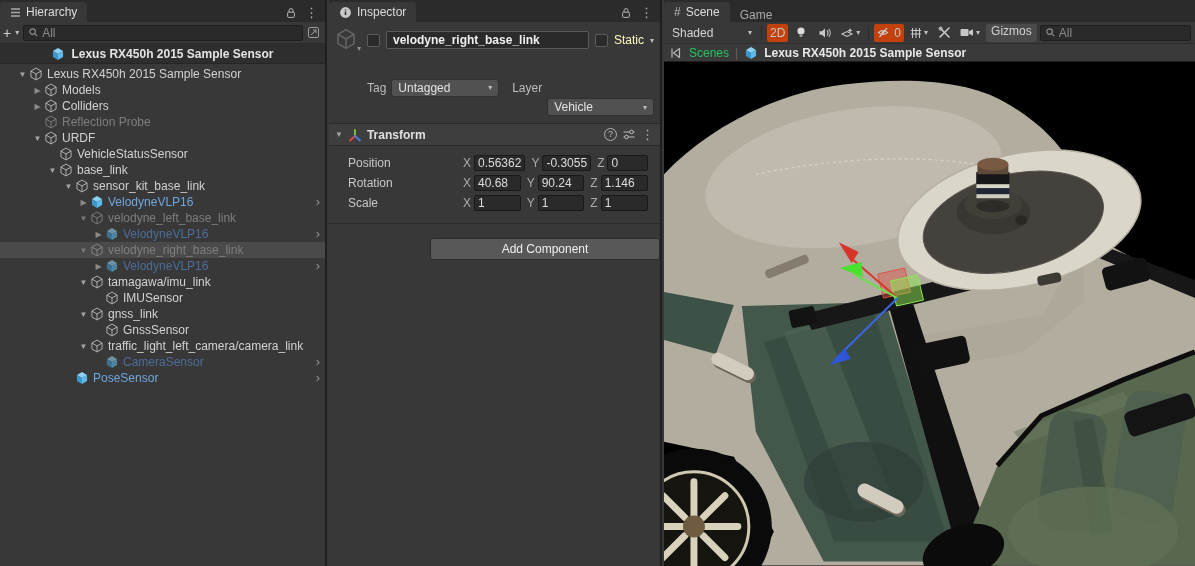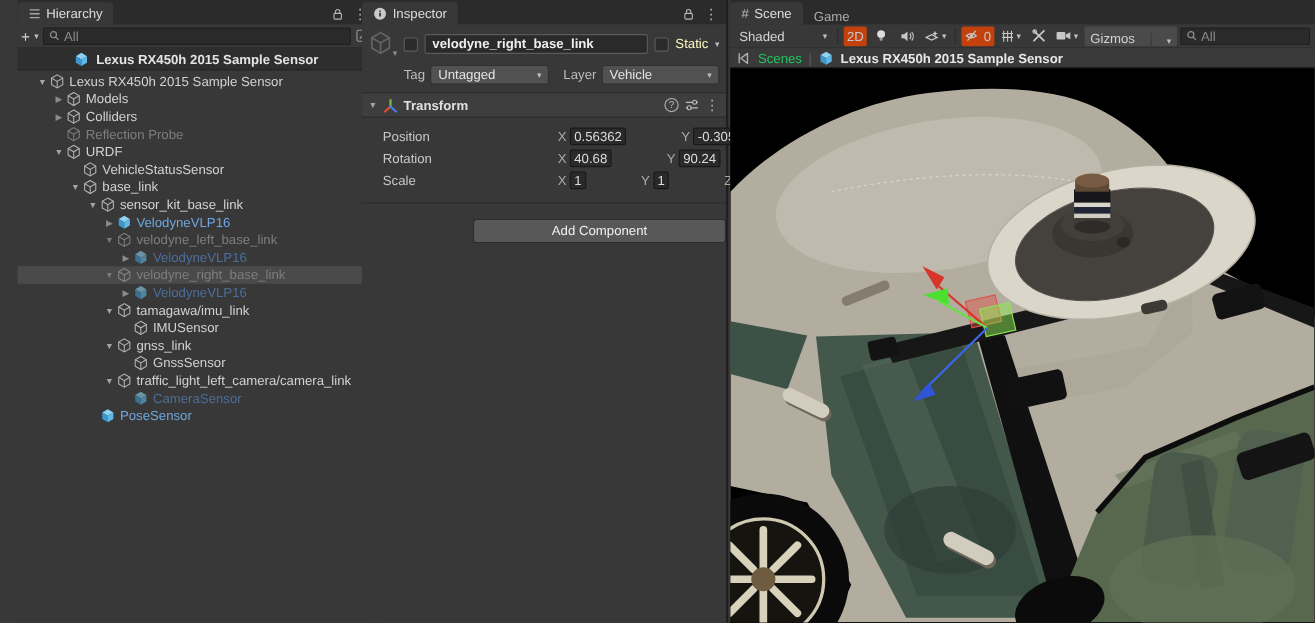--- a/index.html
+++ b/index.html
@@ -1,19 +1,19 @@
 <!DOCTYPE html>
 <html><head>
 <meta charset="utf-8">
 <style>
   * { margin:0; padding:0; box-sizing:border-box; }
   html,body { width:1195px; height:566px; overflow:hidden; background:#383838;
     font-family:"Liberation Sans", sans-serif; font-size:12px; color:#CFCFCF; }
   .panel { position:absolute; top:0; bottom:0; background:#383838; }
-  #hierarchy { left:16px; width:327px; border-right:2px solid #1f1f1f; }
+  #hierarchy { left:0; width:327px; border-right:2px solid #1f1f1f; }
   #inspector { left:329px; width:333px; border-right:2px solid #1f1f1f; }
   #scene { left:664px; width:531px; }
 
   
   .tabbar { height:22px; background:#2b2b2b; display:flex; align-items:flex-end; position:relative; }
   .tab { height:20px; display:flex; align-items:center; gap:5px; padding:0 10px;
          background:#383838; border-radius:3px 3px 0 0; color:#DDD; white-space:nowrap; }
   .tab.inactive { background:#2b2b2b; color:#aaa;flex-direction:column; }
   .tabbar .spacer { flex:1; }
   .tabicons { display:flex; align-items:center; gap:8px; padding:0 7px 3px 0; }
@@ -54,50 +54,50 @@
   .goicon .mini { position:absolute; right:0; bottom:-1px; color:#9a9a9a; font-size:8px; }
   .checkbox { width:13px; height:13px; background:#2a2a2a; border:1px solid #5c5c5c; border-radius:2px; flex:0 0 13px; }
   .namefield { flex:1; height:18px; background:#2a2a2a; border:1px solid #5a5a5a; border-radius:2px;
       color:#efefef; font-weight:bold; font-size:12px; padding:0 6px; font-family:inherit; outline:none; min-width:0; }
   .staticlbl { color:#fef9c3; }
   .irow2 { display:flex; align-items:center; gap:5px; margin:7px 0 0 32px; }
   .fieldlbl { color:#bdbdbd; }
   .dd { background:#515151; border:1px solid #303030; border-radius:3px; height:18px;
         display:flex; align-items:center; padding:0 6px; color:#e2e2e2; gap:4px; }
   .dd .ddarrow{ margin-left:auto; }
-  .dd.tagdd { width:114px; } .dd.layerdd { width:113px; }
+  .dd.tagdd { width:114px; } .dd.layerdd { width:113px;margin-top:39px; }
   .comp-header { height:22px; background:#3e3e3e; border-bottom:1px solid #2a2a2a;
         display:flex; align-items:center; gap:5px; padding:0 6px; }
   .comp-header .title { font-weight:bold; color:#e0e0e0; }
   .comp-header .spacer{ flex:1; }
   .helpicon { width:13px; height:13px; border:1px solid #b0b0b0; border-radius:50%;
         color:#b8b8b8; font-size:9px; text-align:center; line-height:11px; }
   .comp-body { padding:7px 6px 10px 6px; border-bottom:1px solid #2a2a2a; }
-  .trow { display:flex; align-items:center; height:20px;gap:44px; }
+  .trow { display:flex; align-items:center; height:20px; }
   .trow .tlabel { width:128px; flex:0 0 128px; color:#c8c8c8; padding-left:13px; }
   .axisgroup { flex:1; display:flex; align-items:center; gap:3px; margin-right:6px; }
   .axis { color:#ababab; }
   .numfield { flex:1; min-width:0; height:16px; background:#2a2a2a; border:1px solid #191919;
         border-radius:2px; color:#dcdcdc; padding:0 3px; line-height:15px;
         white-space:nowrap; overflow:hidden; }
   .addcomp-wrap { display:flex; justify-content:flex-end; padding-top:14px; }
   .addcomp { width:230px; height:22px; background:#585858; border:1px solid #2c2c2c; border-radius:3px;
         color:#efefef; font-size:12px; font-family:inherit; }
 
   
   .stoolbar { height:22px; display:flex; align-items:center; gap:3px; padding:0 4px;
         border-bottom:1px solid #2e2e2e; }
   .flatdd { display:flex; align-items:center; height:18px; padding:0 4px; gap:4px; color:#d5d5d5; }
   .flatdd.shaded { width:88px; }
   .tbtn { display:flex; align-items:center; justify-content:center; height:18px; min-width:20px;
         padding:0 3px; color:#c8c8c8; border-radius:2px; gap:2px; }
   .tbtn.boxed { background:#c2410c; }
   .tsep { width:1px; height:14px; background:#2c2c2c; margin:0 2px; }
   .gizmosdd { background:#4a4a4a; border-radius:2px; height:18px; display:flex; align-items:flex-end;
-        padding:0 5px; gap:14px; color:#d2d2d2; }
+        padding:0 5px; gap:14px; color:#d2d2d2;flex-direction:column; }
   .gizmosdd .bar{ width:1px; height:12px; background:#3a3a3a; }
   .scene-search { width:82px; height:16px; }
   .breadcrumb { height:18px; background:#3a3a3a; border-bottom:1px solid #1d1d1d;
         display:flex; align-items:center; gap:6px; padding:0 6px; }
   .breadcrumb .root { color:#22c55e; }
   .breadcrumb .sep { color:#5f5f5f; }
   .breadcrumb .cur { color:#e8e8e8; font-weight:bold; }
   #viewport { position:absolute; left:0; top:62px; width:531px; height:504px; background:#000; }
 </style>
 </head>

